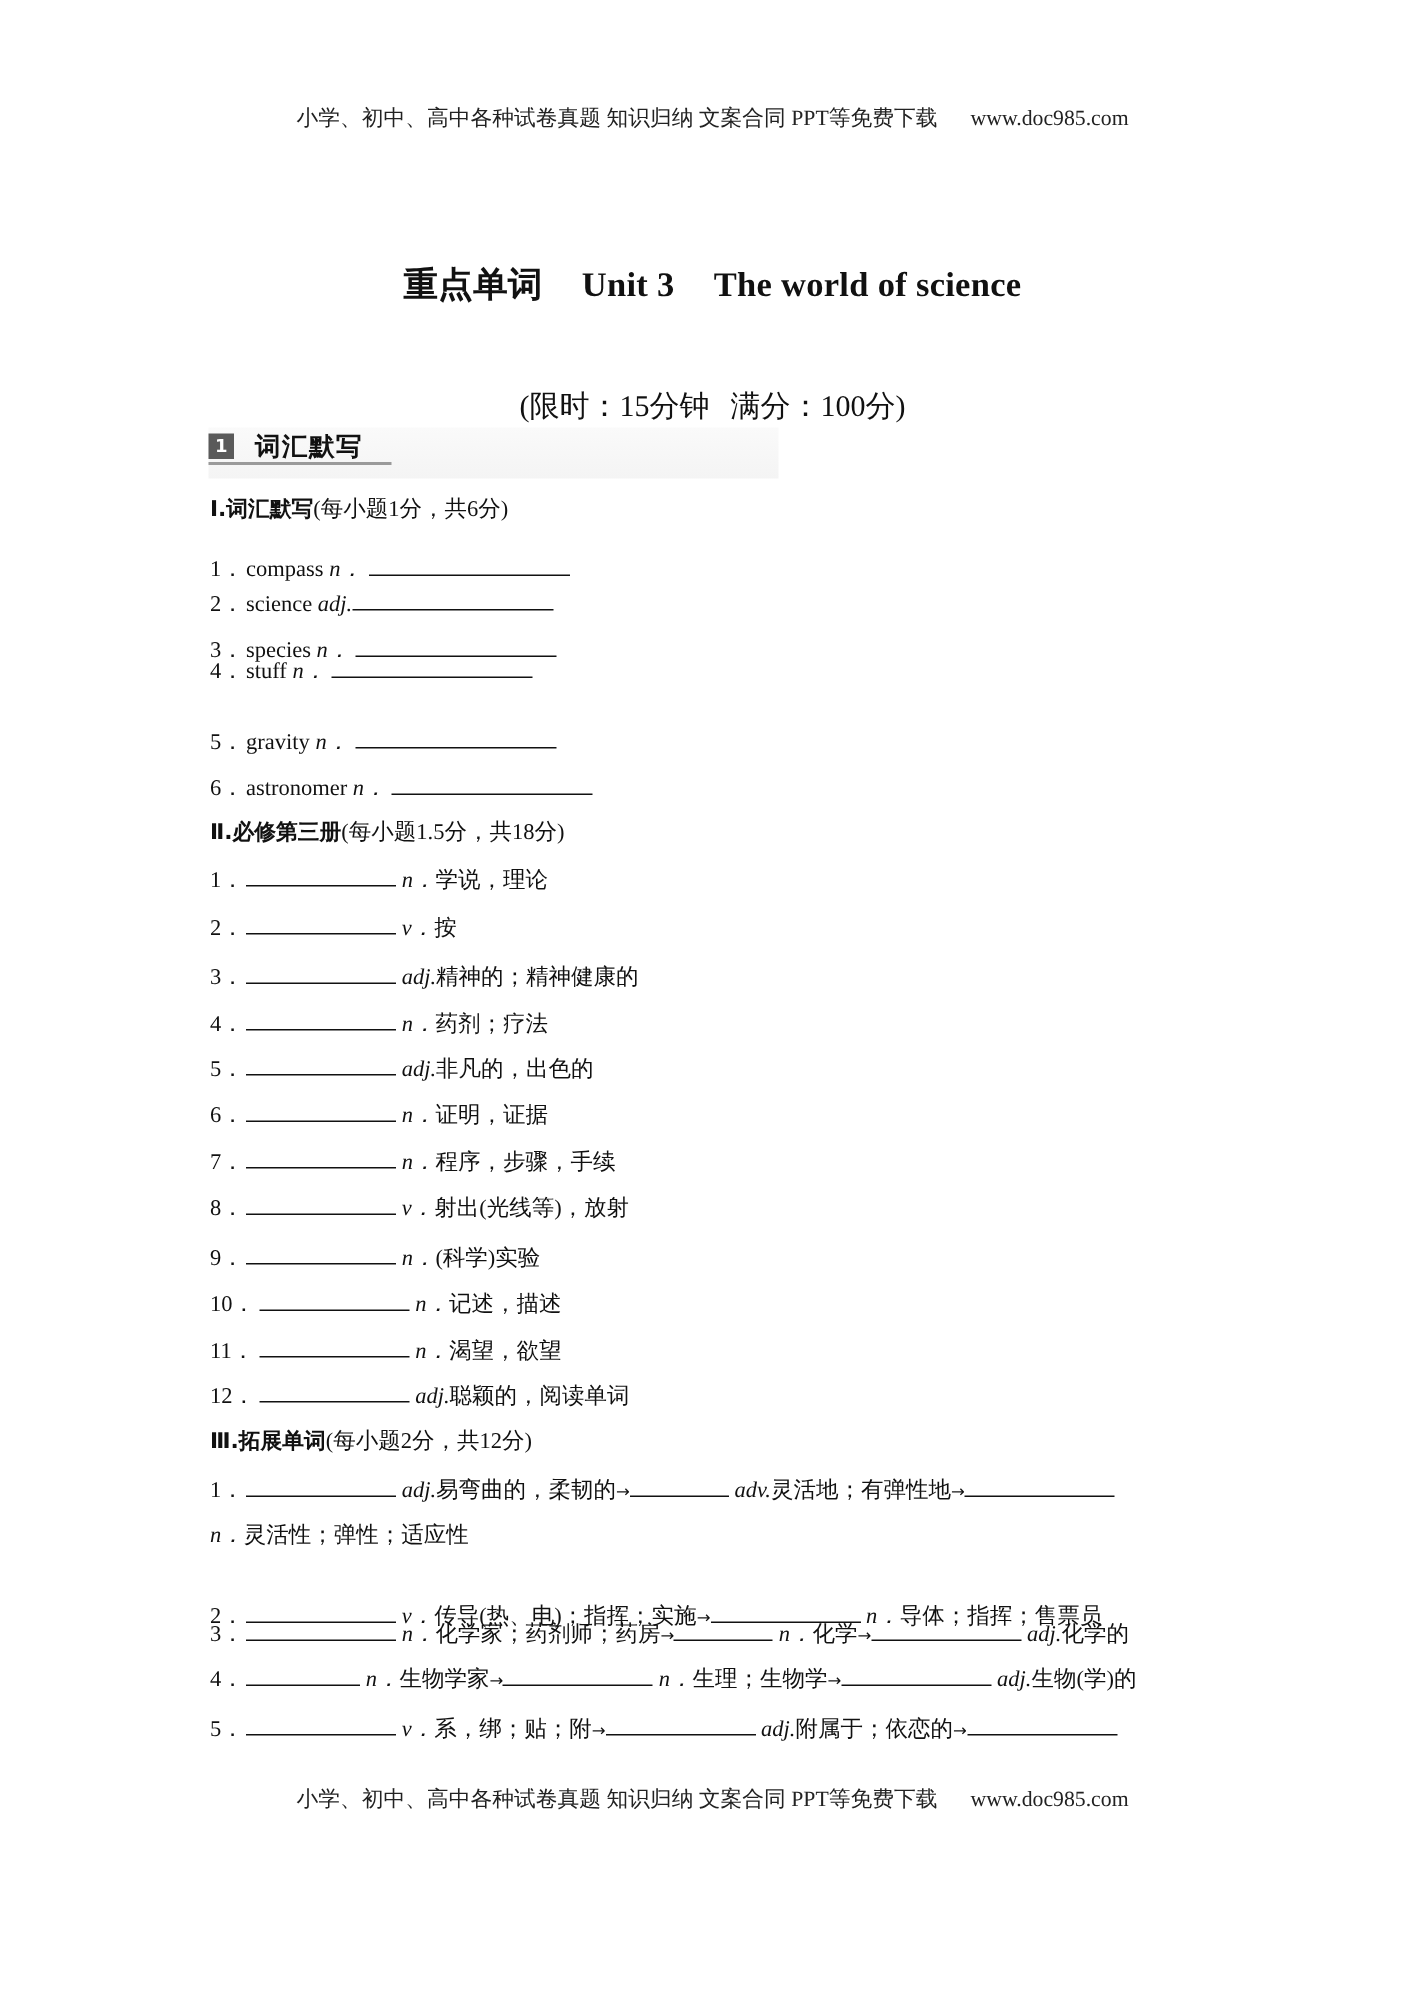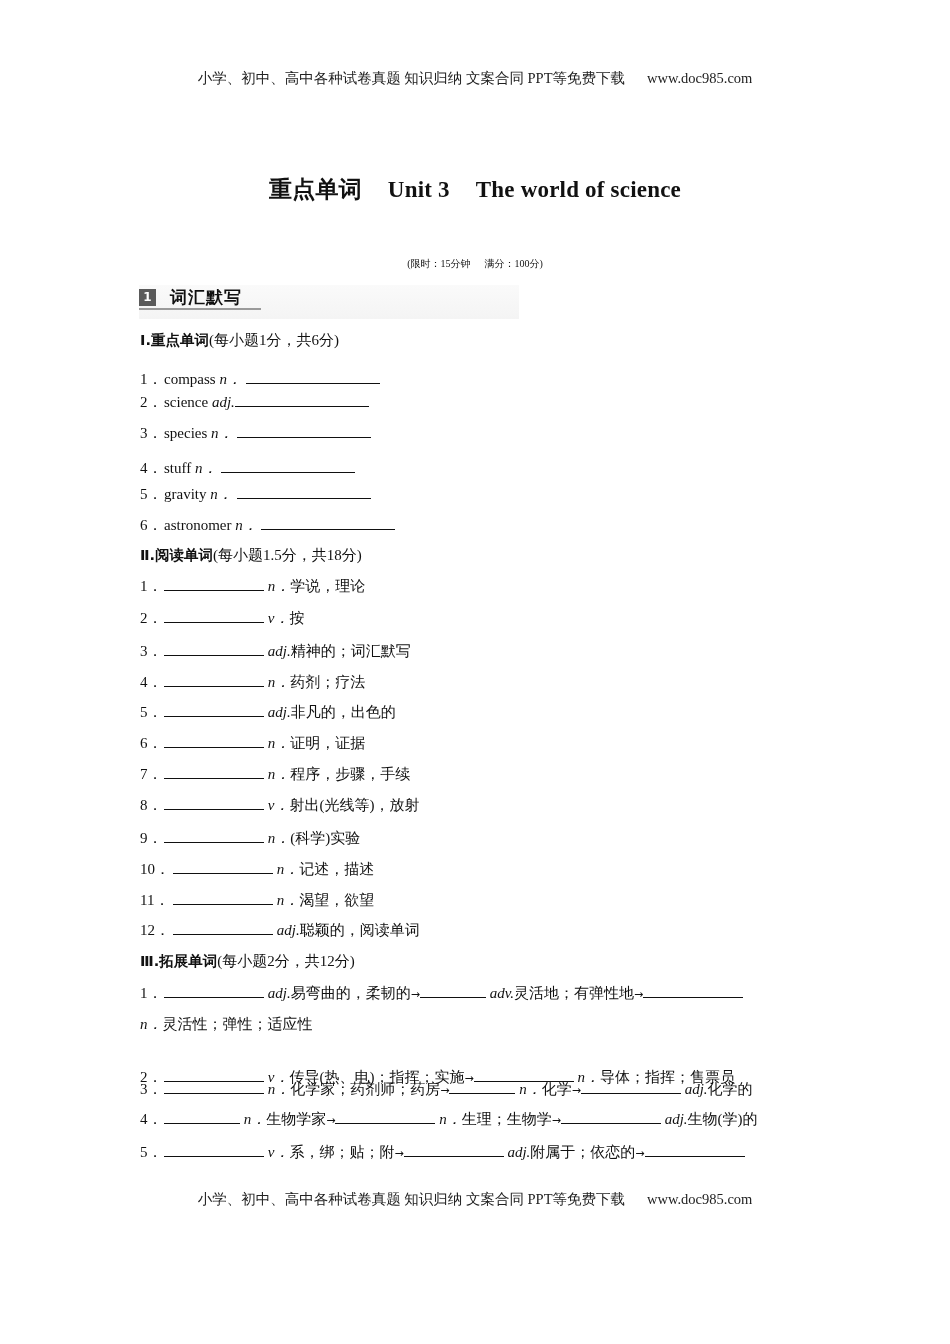--- a/index.html
+++ b/index.html
@@ -5,21 +5,21 @@
   html, body { margin: 0; padding: 0; background: #ffffff; }
   body { width: 950px; height: 1344px; position: relative; overflow: hidden;
          font-family: "Liberation Serif", "DejaVu Serif", serif; color: #111; }
   .hdr, .ftr { position: absolute; left: 0; width: 950px; text-align: center; font-size: 14.5px; color: #222; }
   .hdr { top: 69px; }
   .ftr { top: 1190px; }
   .hdr .url, .ftr .url { margin-left: 22px; }
   .title { position: absolute; top: 174px; left: 0; width: 950px; text-align: center;
            font-size: 23px; font-weight: bold; letter-spacing: 0.2px; }
   .title .gap { display: inline-block; width: 26px; }
-  .limit { position: absolute; top: 257px; left: 0; width: 950px; text-align: center; font-size: 10px; }
+  .limit { position: absolute; top: 257px; left: 0; width: 950px; text-align: center; font-size: 20px; }
   .limit .gap { display: inline-block; width: 14px; }
   .sec-band { position: absolute; top: 285px; left: 139px; width: 380px; height: 34px;
               background: linear-gradient(#fafafa, #f4f4f4); }
   .sec-head { position: absolute; top: 286px; left: 139px; height: 22px; width: 122px;
               border-bottom: 2px solid #9a9a9a; display: flex; align-items: center; }
   .sec-icon { width: 17px; height: 17px; background: #5a5a5a; color: #fff; font-size: 12px;
               font-weight: bold; display: flex; align-items: center; justify-content: center;
               font-family: "DejaVu Sans", sans-serif; }
   .sec-label { margin-left: 14px; font-size: 17px; font-weight: bold; font-family: "DejaVu Sans", sans-serif; letter-spacing: 1px; }
   .line { position: absolute; left: 140px; font-size: 15px; white-space: nowrap; height: 22px; line-height: 22px; }
@@ -46,37 +46,37 @@
   <span>(限时：15分钟</span><span class="gap"></span><span>满分：100分)</span>
 </div>
 
 <div class="sec-band"></div>
 <div class="sec-head">
   <span class="sec-icon">1</span>
   <span class="sec-label">词汇默写</span>
 </div>
 
 <div class="line part" style="top:329px">
-  <b>Ⅰ.重点单词</b><span>(每小题1分，共6分)</span>
+  <b>Ⅰ.词汇默写</b><span>(每小题1分，共6分)</span>
 </div>
 
 <div class="line" style="top:368px"><span class="num">1．</span><span>compass</span> <i>n．</i> <span class="blank" style="width:134px"></span></div>
 <div class="line" style="top:391px"><span class="num">2．</span><span>science</span> <i>adj.</i><span class="blank" style="width:134px"></span></div>
 <div class="line" style="top:422px"><span class="num">3．</span><span>species</span> <i>n．</i> <span class="blank" style="width:134px"></span></div>
-<div class="line" style="top:457px"><span class="num">4．</span><span>stuff</span> <i>n．</i> <span class="blank" style="width:134px"></span></div>
+<div class="line" style="top:436px"><span class="num">4．</span><span>stuff</span> <i>n．</i> <span class="blank" style="width:134px"></span></div>
 <div class="line" style="top:483px"><span class="num">5．</span><span>gravity</span> <i>n．</i> <span class="blank" style="width:134px"></span></div>
 <div class="line" style="top:514px"><span class="num">6．</span><span>astronomer</span> <i>n．</i> <span class="blank" style="width:134px"></span></div>
 
 <div class="line part" style="top:544px">
-  <b>Ⅱ.阅读单词</b><span>(每小题1.5分，共18分)</span>
+  <b>Ⅱ.必修第三册</b><span>(每小题1.5分，共18分)</span>
 </div>
 
 <div class="line" style="top:575px"><span class="num">1．</span><span class="blank" style="width:100px"></span> <i>n．</i><span>学说，理论</span></div>
 <div class="line" style="top:607px"><span class="num">2．</span><span class="blank" style="width:100px"></span> <i>v．</i><span>按</span></div>
-<div class="line" style="top:640px"><span class="num">3．</span><span class="blank" style="width:100px"></span> <i>adj.</i><span>精神的；词汇默写</span></div>
+<div class="line" style="top:640px"><span class="num">3．</span><span class="blank" style="width:100px"></span> <i>adj.</i><span>精神的；精神健康的</span></div>
 <div class="line" style="top:671px"><span class="num">4．</span><span class="blank" style="width:100px"></span> <i>n．</i><span>药剂；疗法</span></div>
 <div class="line" style="top:701px"><span class="num">5．</span><span class="blank" style="width:100px"></span> <i>adj.</i><span>非凡的，出色的</span></div>
 <div class="line" style="top:732px"><span class="num">6．</span><span class="blank" style="width:100px"></span> <i>n．</i><span>证明，证据</span></div>
 <div class="line" style="top:763px"><span class="num">7．</span><span class="blank" style="width:100px"></span> <i>n．</i><span>程序，步骤，手续</span></div>
 <div class="line" style="top:794px"><span class="num">8．</span><span class="blank" style="width:100px"></span> <i>v．</i><span>射出(光线等)，放射</span></div>
 <div class="line" style="top:827px"><span class="num">9．</span><span class="blank" style="width:100px"></span> <i>n．</i><span>(科学)实验</span></div>
 <div class="line" style="top:858px"><span class="num wide">10．</span><span class="blank" style="width:100px"></span> <i>n．</i><span>记述，描述</span></div>
 <div class="line" style="top:889px"><span class="num wide">11．</span><span class="blank" style="width:100px"></span> <i>n．</i><span>渴望，欲望</span></div>
 <div class="line" style="top:919px"><span class="num wide">12．</span><span class="blank" style="width:100px"></span> <i>adj.</i><span>聪颖的，阅读单词</span></div>
 

